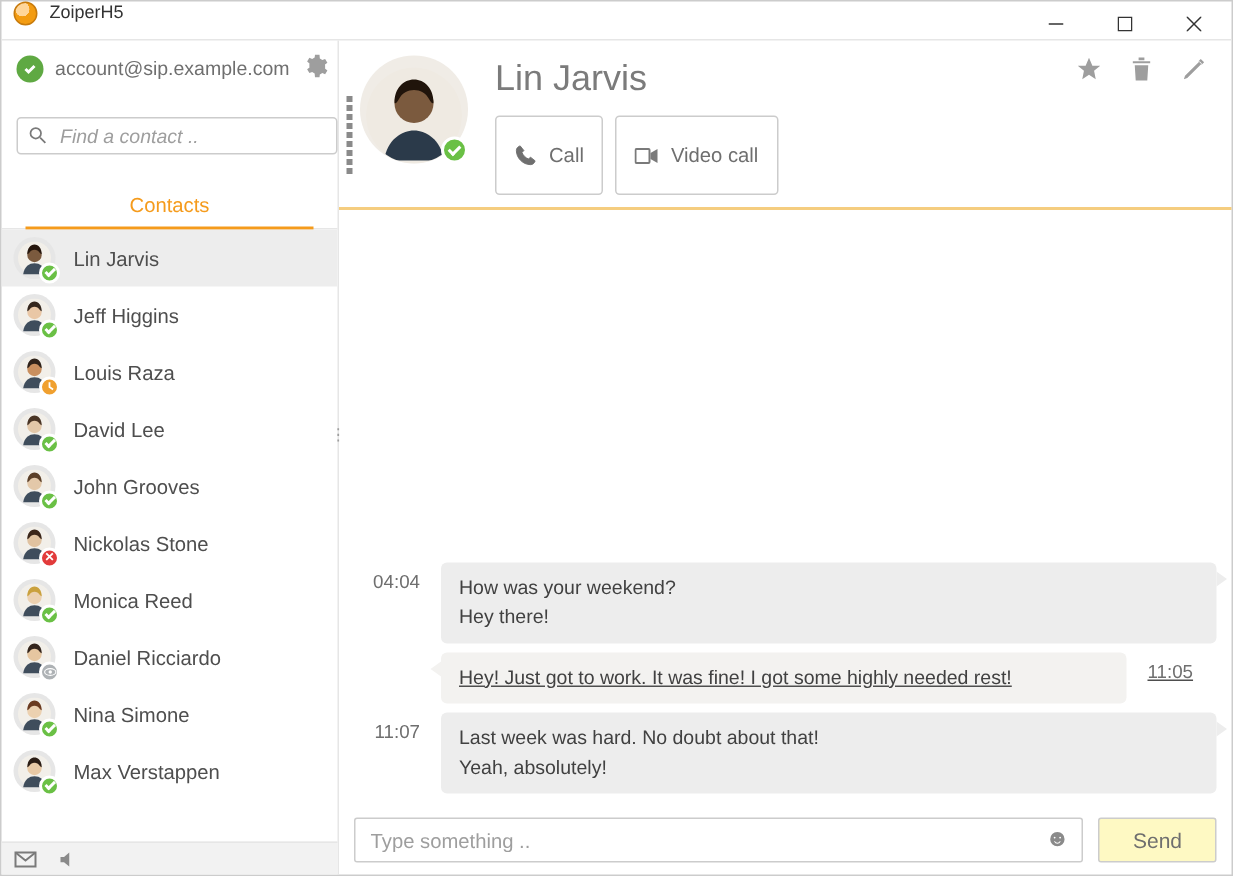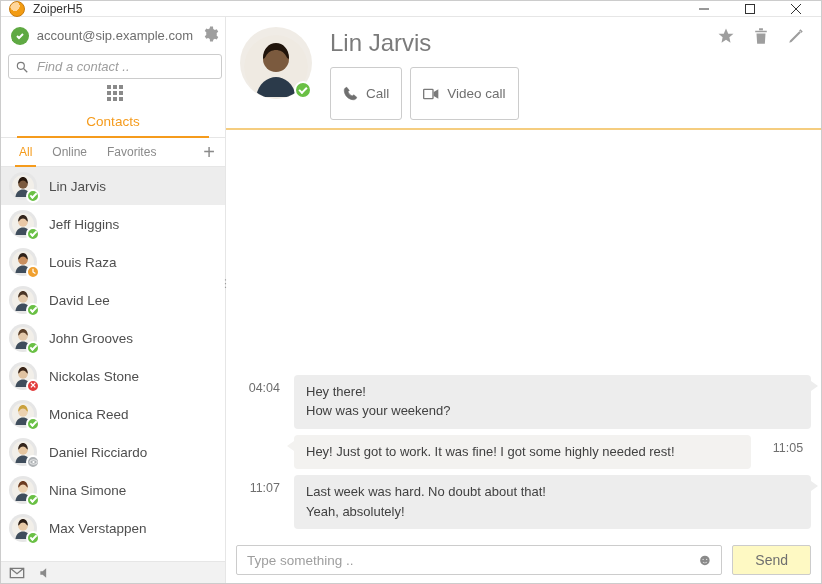--- a/index.html
+++ b/index.html
@@ -16,39 +16,39 @@
     --text-dark:#4e4e4e;
     --text-title:#7b7b7b;
     --green:#5fa943;
     --online-green:#6ac045;
     --red:#e23b3b;
   }
   html,body{margin:0;padding:0;font-family:"Segoe UI",Arial,sans-serif;font-size:13px;color:var(--text-dark);} 
   *{box-sizing:border-box;}
   .window{width:822px;height:584px;border:1px solid var(--gray-4);background:#fff;display:flex;flex-direction:column;position:relative;}
   
-  .titlebar{height:16px;display:flex;align-items:center;padding:0 2px 0 8px;border-bottom:1px solid var(--gray-3);}
+  .titlebar{height:26px;display:flex;padding:0 2px 0 8px;border-bottom:1px solid var(--gray-3);}
   .app-icon{width:16px;height:16px;border-radius:50%;background:radial-gradient(circle at 35% 30%, #ffd69a 0 35%, #f39c12 36% 100%);border:1px solid #c77a0c;margin-right:8px;}
   .titlebar-title{font-size:12px;color:#333;flex:0 0 auto;}
   .titlebar-spacer{flex:1;}
   .titlebar-buttons{display:flex;}
   .tb-btn{width:46px;height:30px;display:flex;align-items:center;justify-content:center;}
   .tb-btn svg{stroke:#333;}
   
   .body{flex:1;display:flex;min-height:0;}
   .sidebar{width:225px;flex:0 0 225px;display:flex;flex-direction:column;border-right:1px solid var(--gray-3);position:relative;}
   .content{flex:1;display:flex;flex-direction:column;min-width:0;}
   
   .account-row{display:flex;align-items:center;padding:8px 6px 8px 10px;gap:8px;}
   .status-dot-big{width:18px;height:18px;border-radius:50%;background:var(--green);display:flex;align-items:center;justify-content:center;}
   .status-dot-big svg{stroke:#fff;}
   .account-text{flex:1;font-size:13px;color:var(--gray-7);}
   .gear-icon svg{fill:var(--gray-5);}
   
-  .search-row{display:flex;align-items:center;padding:0 6px 6px 10px;gap:6px;flex-direction:column;}
+  .search-row{display:flex;align-items:center;padding:0 6px 6px 10px;gap:6px;}
   .search-box{flex:1;display:flex;align-items:center;border:1px solid var(--gray-4);border-radius:3px;padding:3px 6px;background:#fff;}
   .search-box input{border:none;outline:none;flex:1;font-size:13px;background:transparent;color:#333;}
   .search-box input::placeholder{color:var(--gray-5);font-style:italic;}
   .dialpad-icon{width:20px;display:flex;flex-wrap:wrap;gap:2px;justify-content:center;}
   .dialpad-icon span{width:4px;height:4px;background:var(--gray-6);}
   
   .primary-tabs{display:flex;border-bottom:1px solid var(--gray-3);}
   .ptab{flex:1;text-align:center;padding:7px 0 8px;font-size:13.5px;color:var(--gray-7);position:relative;}
   .ptab.active{color:var(--orange);}
   .ptab.active::after{content:"";position:absolute;left:16px;right:16px;bottom:-1px;height:2px;background:var(--orange);}  
@@ -89,26 +89,26 @@
   .call-btn{display:flex;align-items:center;gap:8px;padding:18px 12px;border:1px solid var(--gray-4);border-radius:3px;background:#fff;color:var(--gray-7);font-size:13.5px;}
   .call-btn svg{stroke:var(--gray-7);fill:var(--gray-7);}
   .header-actions{display:flex;align-items:flex-end;gap:18px;padding-bottom:6px;}
   .header-actions svg{fill:var(--gray-5);}
   
   .panel-drag{width:10px;position:absolute;left:-6px;top:46%;color:var(--gray-5);font-size:11px;letter-spacing:2px;}
   
   .messages-area{flex:1;position:relative;display:flex;flex-direction:column;justify-content:flex-end;padding:12px 10px 10px 8px;}
   .msg-row{display:flex;align-items:flex-start;margin-bottom:6px;}
   .msg-time{width:60px;flex:0 0 60px;text-align:right;font-size:12.5px;color:var(--gray-7);padding-right:14px;padding-top:6px;}
-  .msg-time.right{text-align:center;padding-left:14px;padding-right:0;}
+  .msg-time.right{text-align:left;padding-left:14px;padding-right:0;}
   .bubble{background:#ededed;border-radius:4px;padding:7px 12px 8px;font-size:13px;line-height:1.5;color:#414141;flex:1;position:relative;}
   .bubble.out{background:#f3f2f0;}
   .bubble.in::after{content:"";position:absolute;right:-7px;top:6px;border:5px solid transparent;border-left:7px solid #ededed;border-right:none;}
   .bubble.out::before{content:"";position:absolute;left:-7px;top:6px;border:5px solid transparent;border-right:7px solid #f3f2f0;border-left:none;}
-  .msg-row.outgoing{justify-content:flex-end;}
+  .msg-row.outgoing{justify-content:flex-end;text-decoration:underline;}
   .msg-row.outgoing .msg-time-left{width:60px;}
   
   .compose-row{display:flex;gap:10px;padding:0 10px 8px 10px;}
   .compose-box{flex:1;display:flex;align-items:center;border:1px solid var(--gray-4);border-radius:2px;padding:5px 8px;background:#fff;}
   .compose-box input{border:none;outline:none;flex:1;font-size:13.5px;background:transparent;}
   .compose-box input::placeholder{color:var(--gray-5);}
   .emoji{font-size:16px;color:var(--gray-6);}
   .send-btn{padding:6px 22px;border:1px solid var(--gray-4);background:#fef9c3;color:var(--gray-7);font-size:14px;border-radius:2px;display:flex;align-items:center;}
   
   .face-0{fill:#7b5a3e;} .hair-0{fill:#26160c;}
@@ -187,27 +187,20 @@
             <span></span>
             <span></span>
             <span></span>
         </div>
       </div>
 
       <div class="primary-tabs">
         <div class="ptab active">Contacts</div>
       </div>
 
-      <div class="filter-row">
-        <div class="filter-tab active">All</div>
-        <div class="filter-tab">Online</div>
-        <div class="filter-tab">Favorites</div>
-        <div class="filter-spacer"></div>
-        <div class="plus-btn">+</div>
-      </div>
 
       <div class="contacts" id="contacts-list">
           <div class="contact-item selected">
             <div class="avatar-wrap">
               <div class="avatar">
                 <svg viewBox="0 0 32 32">
                   <circle cx="16" cy="16" r="16" fill="#f2efe9"></circle>
                   <path d="M5 32c1-8 6-11 11-11s10 3 11 11z" class="hair-0" style="fill:#3f4d5c"></path>
                   <circle cx="16" cy="13" r="7" class="face-0"></circle>
                   <path d="M9 12c0-5 3-9 7-9s7 4 7 9c0 1-1 0-2-1-1-2-3-3-5-3s-4 1-5 3c-1 1-2 2-2 1z" class="hair-0"></path>
@@ -425,22 +418,22 @@
             </svg>
         </div>
       </div>
 
       <div class="panel-drag">⋮</div>
 
       <div class="messages-area" id="messages">
           <div class="msg-row incoming">
             <div class="msg-time">04:04</div>
             <div class="bubble in">
+              <div>How was your weekend?</div>
               <div>Hey there!</div>
-              <div>How was your weekend?</div>
             </div>
           </div>
           <div class="msg-row outgoing">
             <div class="msg-time-left"></div>
             <div class="bubble out">
               <div>Hey! Just got to work. It was fine! I got some highly needed rest!</div>
             </div>
             <div class="msg-time right">11:05</div>
           </div>
           <div class="msg-row incoming">

